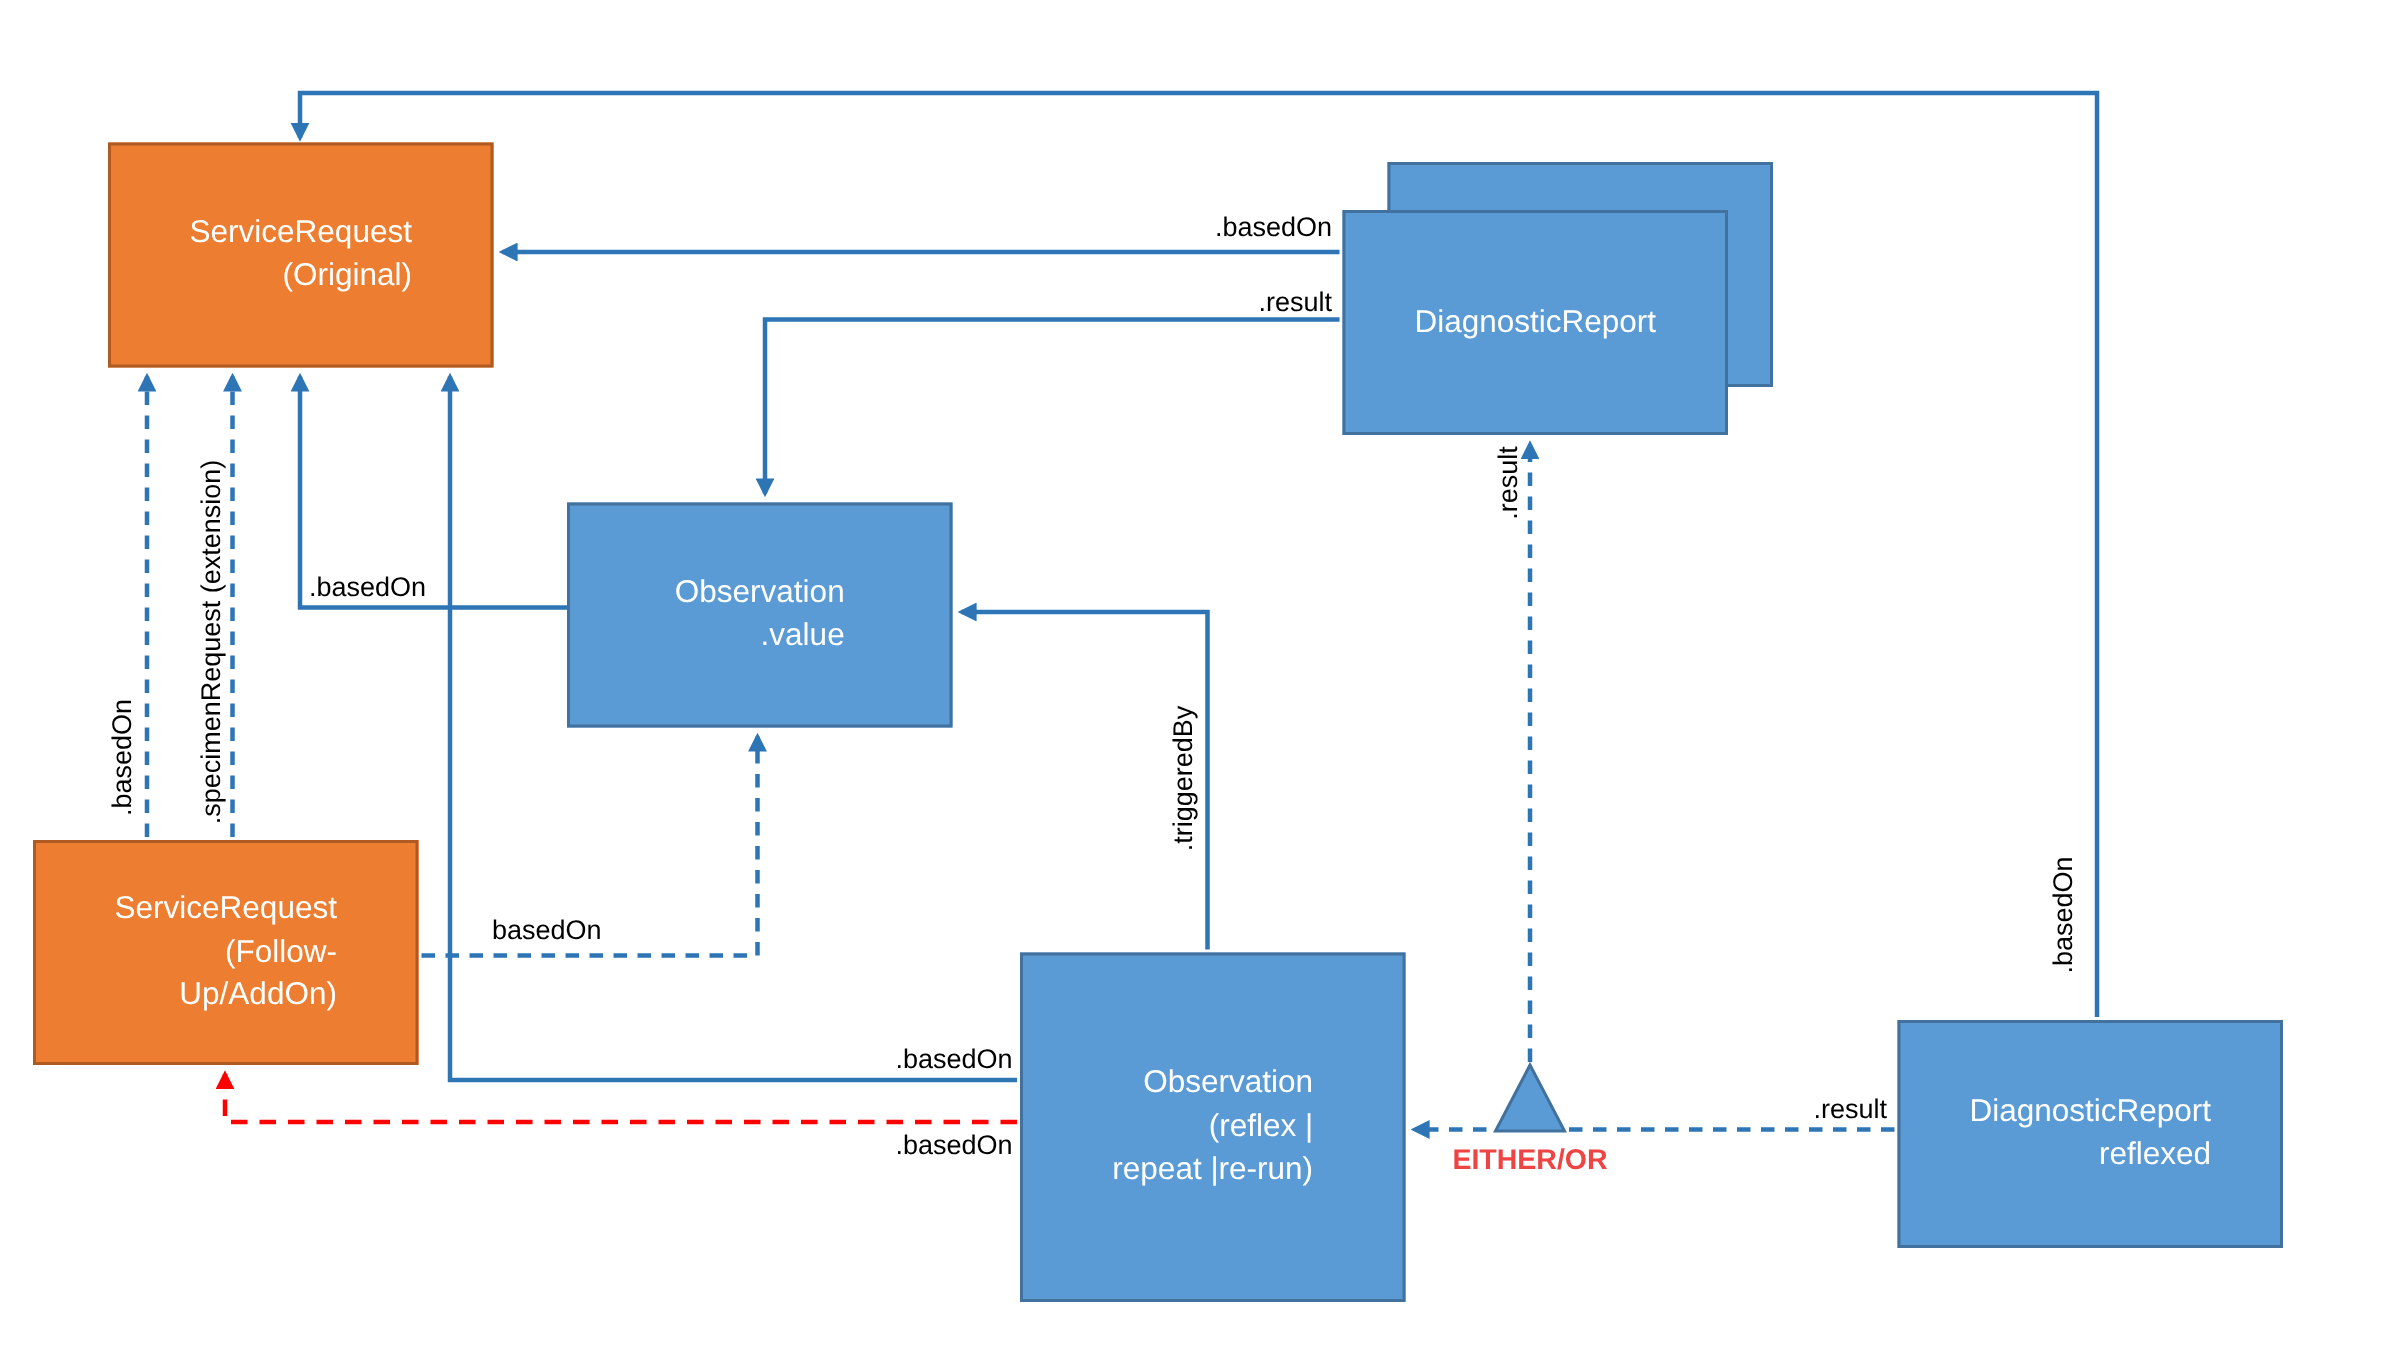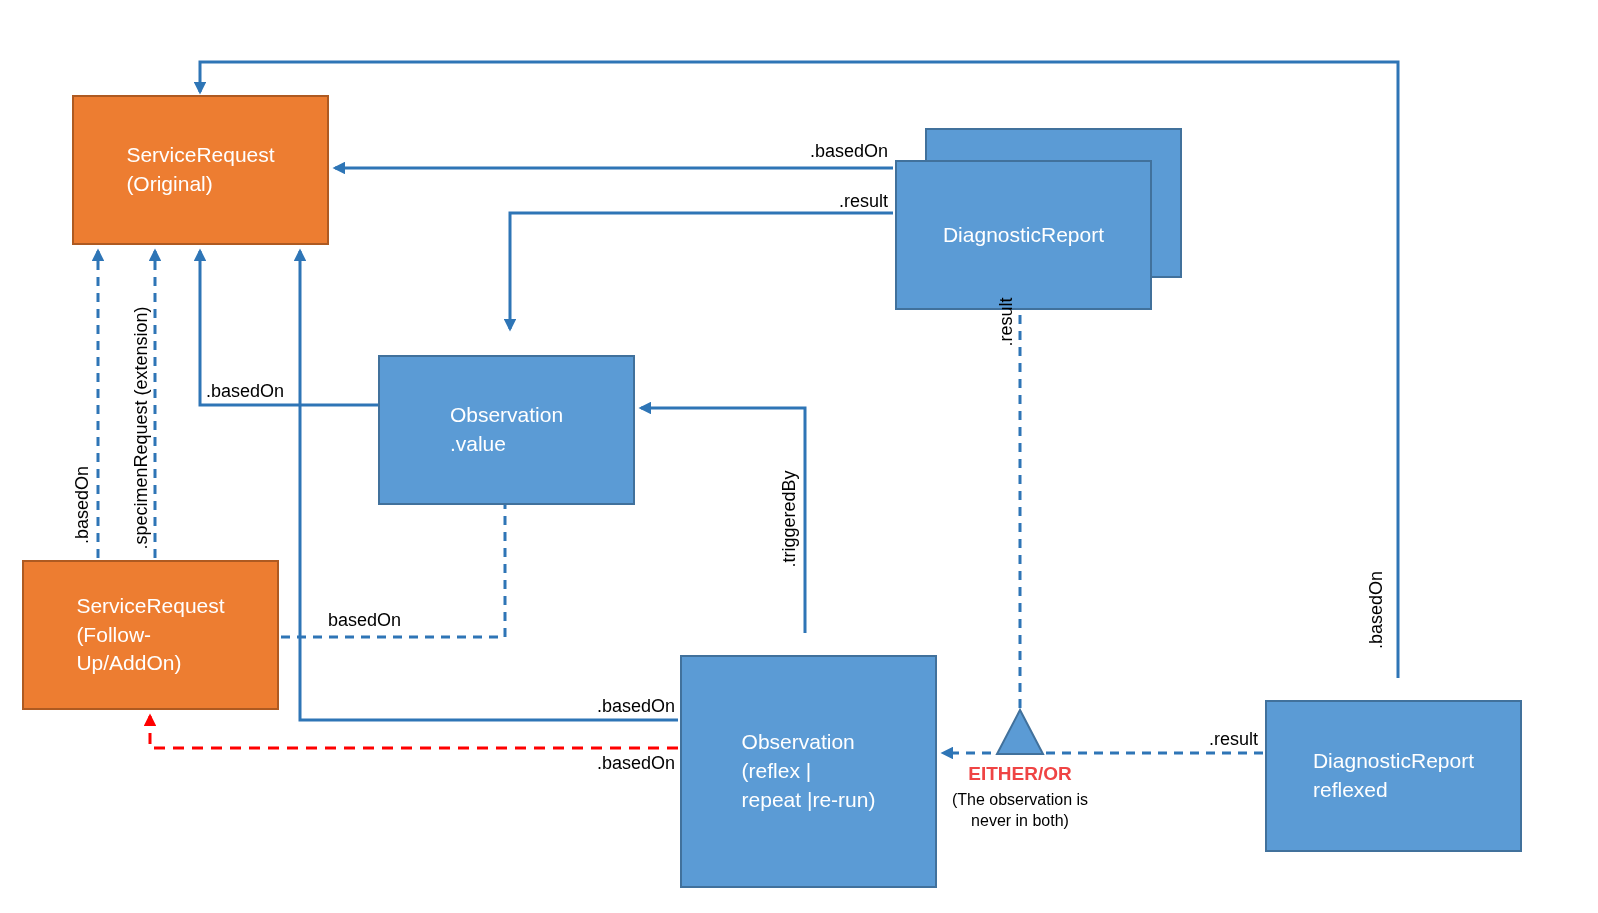--- a/index.html
+++ b/index.html
@@ -9,29 +9,29 @@
     font-family:"Liberation Sans", sans-serif;
     position:relative;
     overflow:hidden;
   }
   .canvas { position:absolute; left:0; top:0; width:1598px; height:913px; }
   svg.arrows { position:absolute; left:0; top:0; width:1598px; height:913px; }
 
   .node {
     position:absolute;
     display:flex; align-items:center; justify-content:center;
-    text-align:left;
+    text-align:right;
     color:#ffffff;
     font-size:21px;
     line-height:1.38;
     white-space:pre-line;
     border:2px solid;
   }
   .node.orange { background:#ED7D31; border-color:#AE5A21; }
-  .node.blue   { background:#5B9BD5; border-color:#41719C;margin-top:20px; }
+  .node.blue   { background:#5B9BD5; border-color:#41719C; }
 
   .elabel {
     position:absolute;
     font-size:18px;
     color:#000000;
     white-space:nowrap;
   }
   .right { text-align:right; }
 
   .vlabel {
@@ -140,16 +140,14 @@
   <div class="vlabel" style="left:141px; top:428px;">.specimenRequest (extension)</div>
 
   <div class="vlabel" style="left:789px; top:519px;">.triggeredBy</div>
 
   <div class="vlabel" style="left:1006px; top:322px;">.result</div>
 
   <div class="vlabel" style="left:1376px; top:610px;">.basedOn</div>
 
   <div class="eo-title" style="left:920px; top:763px; width:200px;">EITHER/OR</div>
 
-  <div class="eo-note" style="left:898px; top:790px; width:244px;">(The observation is
-never in both)</div>
 
 </div>
 
 </body></html>

